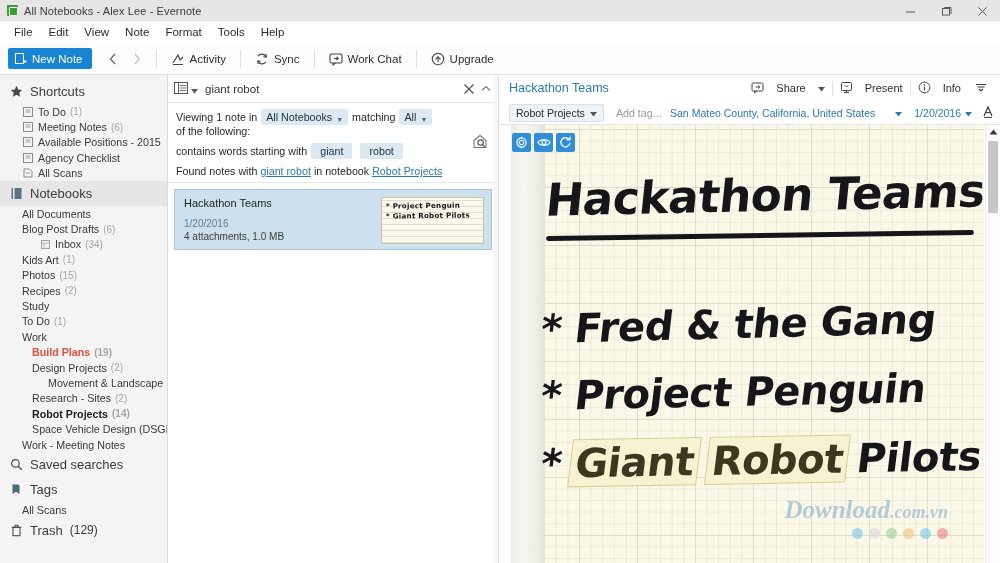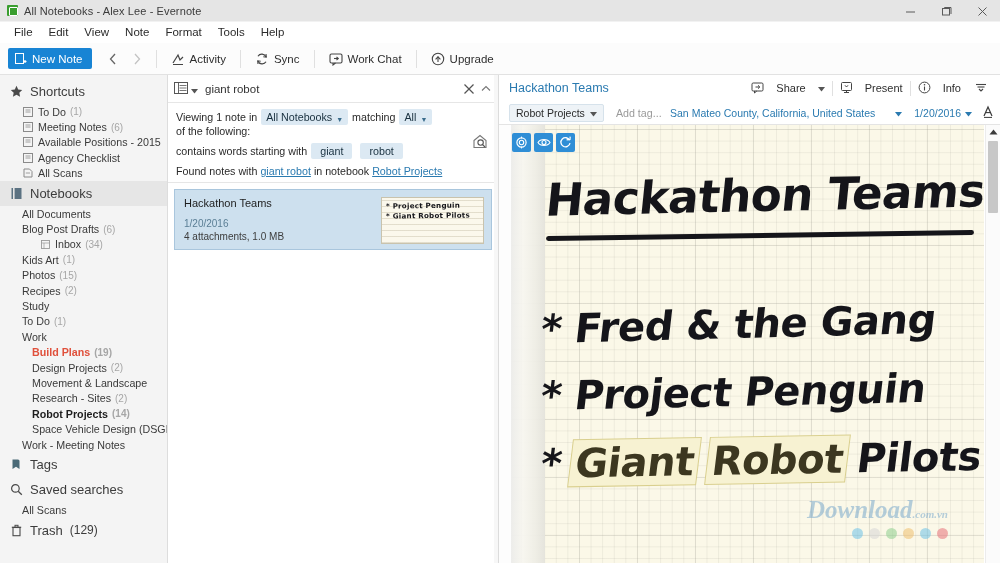--- a/index.html
+++ b/index.html
@@ -237,21 +237,21 @@
     background: #f7f2d2; box-shadow: 0 0 0 1px #d9cf8e; color: #3c3720 !important;
     padding: 0 4px;
   }
   .watermark {
     position: absolute; right: 36px; bottom: 24px; text-align: right; opacity: .55;
   }
   .wm-main {
     font-family: "Liberation Serif", serif; font-style: italic; font-weight: bold;
     font-size: 25px; color: #7aa9cc; letter-spacing: 0px;
   }
-  .wm-main small { font-size: 11px; font-style: italic; text-align: center; }
+  .wm-main small { font-size: 18px; font-style: italic; text-align: center; }
   .wm-dots { display: flex; gap: 6px; justify-content: flex-end; margin-top: 4px; }
   .wm-dot { width: 11px; height: 11px; border-radius: 50%; }
 
   .np-scrollbar {
     position: absolute; right: 0; top: 0; bottom: 0; width: 15px;
     background: #fbfbfb; border-left: 1px solid #ececec;
   }
   .np-sb-arrow {
     height: 14px; display: flex; align-items: center; justify-content: center; color: #555;
   }
@@ -485,55 +485,55 @@
         <span>Work</span>
       </div>
       <div class="sb-row no-ic red" style="padding-left:32px">
         <span>Build Plans</span>
         <span class="cnt">(19)</span>
       </div>
       <div class="sb-row no-ic" style="padding-left:32px">
         <span>Design Projects</span>
         <span class="cnt">(2)</span>
       </div>
-      <div class="sb-row no-ic" style="padding-left:32px">
+      <div class="sb-row no-ic" style="padding-left:48px">
         <span>Movement &amp; Landscape</span>
       </div>
       <div class="sb-row no-ic" style="padding-left:32px">
         <span>Research - Sites</span>
         <span class="cnt">(2)</span>
       </div>
       <div class="sb-row no-ic bold" style="padding-left:32px">
         <span>Robot Projects</span>
         <span class="cnt">(14)</span>
       </div>
       <div class="sb-row no-ic" style="padding-left:32px">
         <span>Space Vehicle Design (DSGN 450)</span>
       </div>
       <div class="sb-row no-ic">
         <span>Work - Meeting Notes</span>
-      </div>
-
-      <div class="sb-head">
-        <span class="glyph">
-          <svg width="13" height="13" viewBox="0 0 13 13">
-              <path d="M2.5 1.5 H8 A1.5 1.5 0 0 1 9.5 3 V11 L6 8.8 L2.5 11 Z" fill="#4a6a77"></path>
-            </svg>
-        </span>
-        <span>Tags</span>
       </div>
 
       <div class="sb-head">
         <span class="glyph">
           <svg width="13" height="13" viewBox="0 0 13 13">
               <circle cx="5.4" cy="5.4" r="3.8" fill="none" stroke="#4a4a4a" stroke-width="1.2"></circle>
               <line x1="8.2" y1="8.2" x2="11.8" y2="11.8" stroke="#4a4a4a" stroke-width="1.3"></line>
             </svg>
         </span>
         <span>Saved searches</span>
+      </div>
+
+      <div class="sb-head">
+        <span class="glyph">
+          <svg width="13" height="13" viewBox="0 0 13 13">
+              <path d="M2.5 1.5 H8 A1.5 1.5 0 0 1 9.5 3 V11 L6 8.8 L2.5 11 Z" fill="#4a6a77"></path>
+            </svg>
+        </span>
+        <span>Tags</span>
       </div>
       <div class="sb-row no-ic">
         <span>All Scans</span>
       </div>
 
       <div class="sb-head">
         <span class="glyph">
           <svg width="13" height="13" viewBox="0 0 13 13">
               <rect x="3" y="3.5" width="7" height="8.2" fill="none" stroke="#4a4a4a" stroke-width="1.1"></rect>
               <line x1="1.8" y1="3.3" x2="11.2" y2="3.3" stroke="#4a4a4a" stroke-width="1.2"></line>

